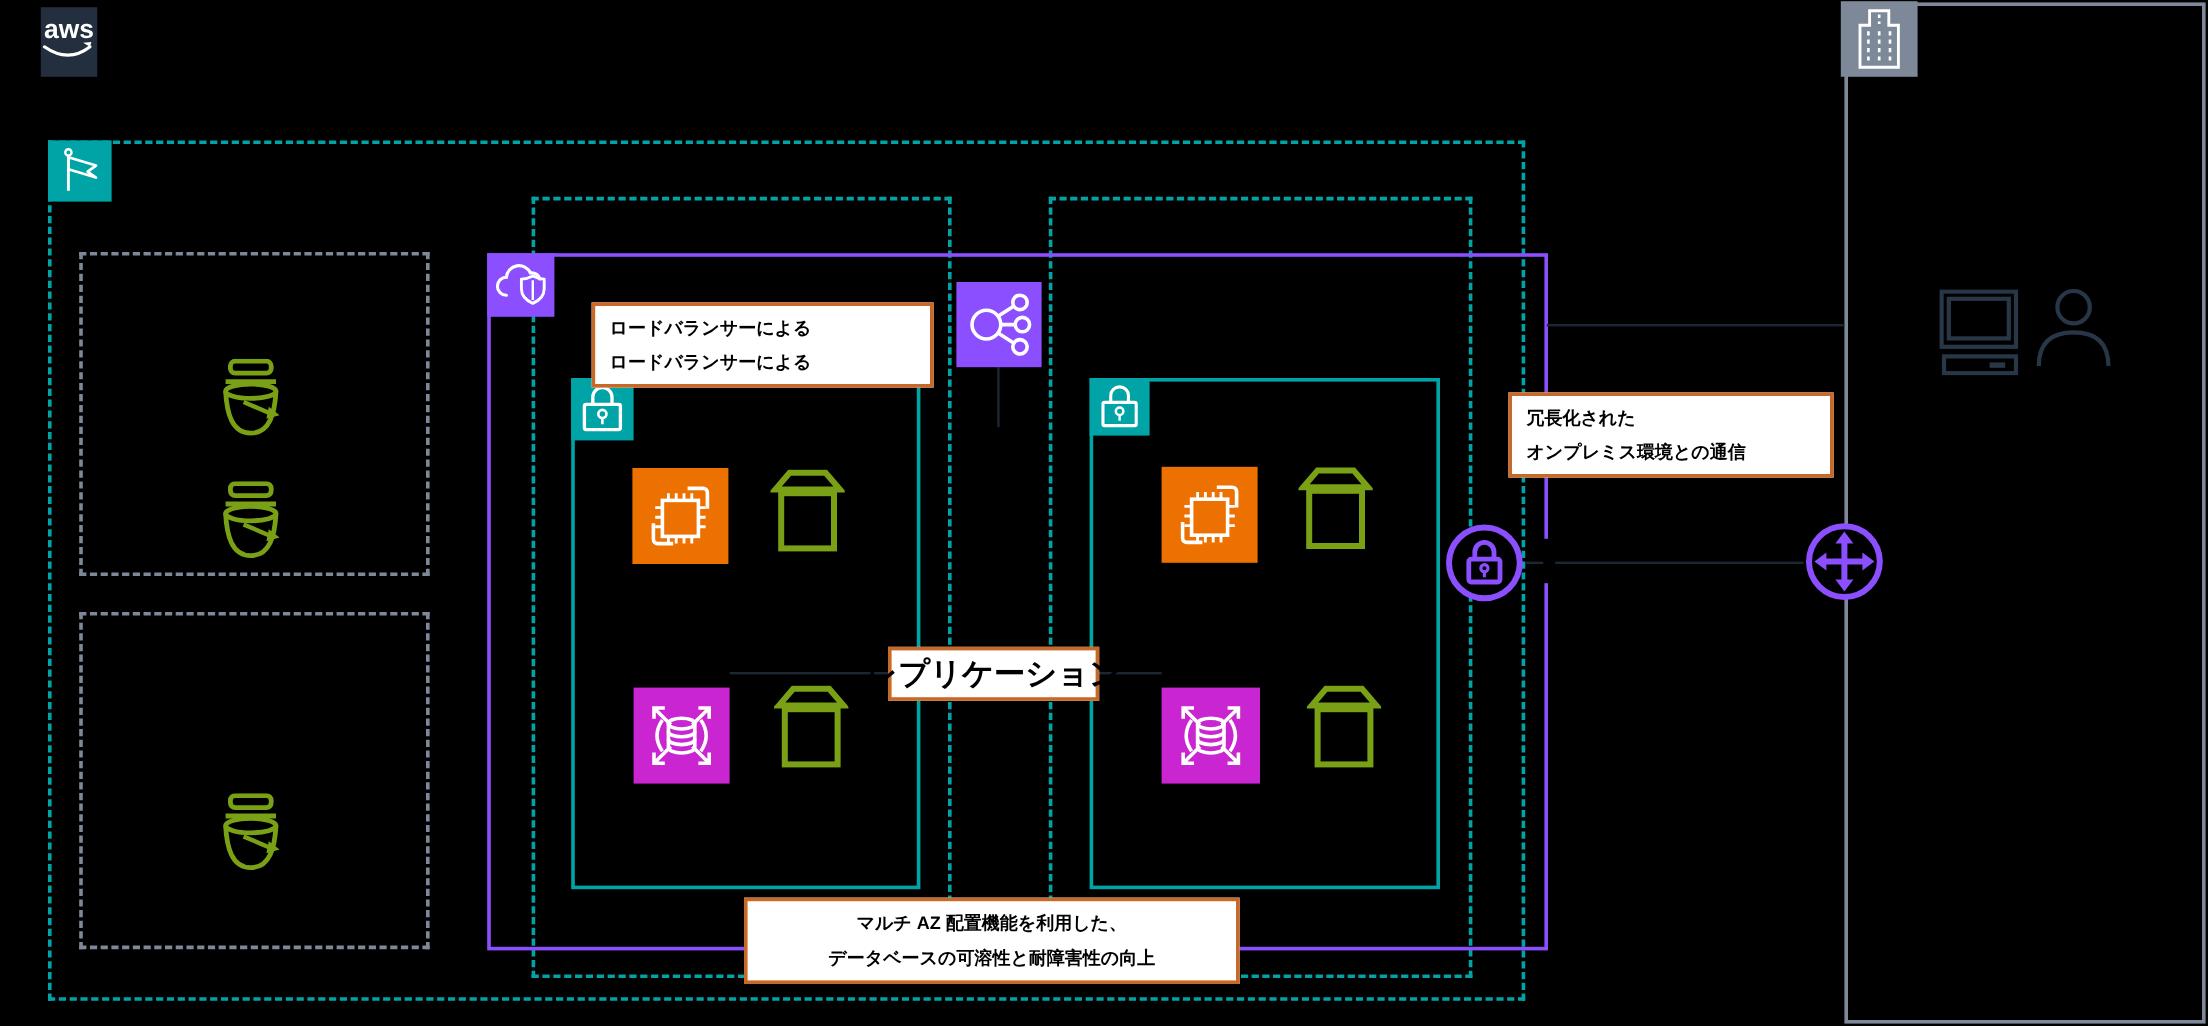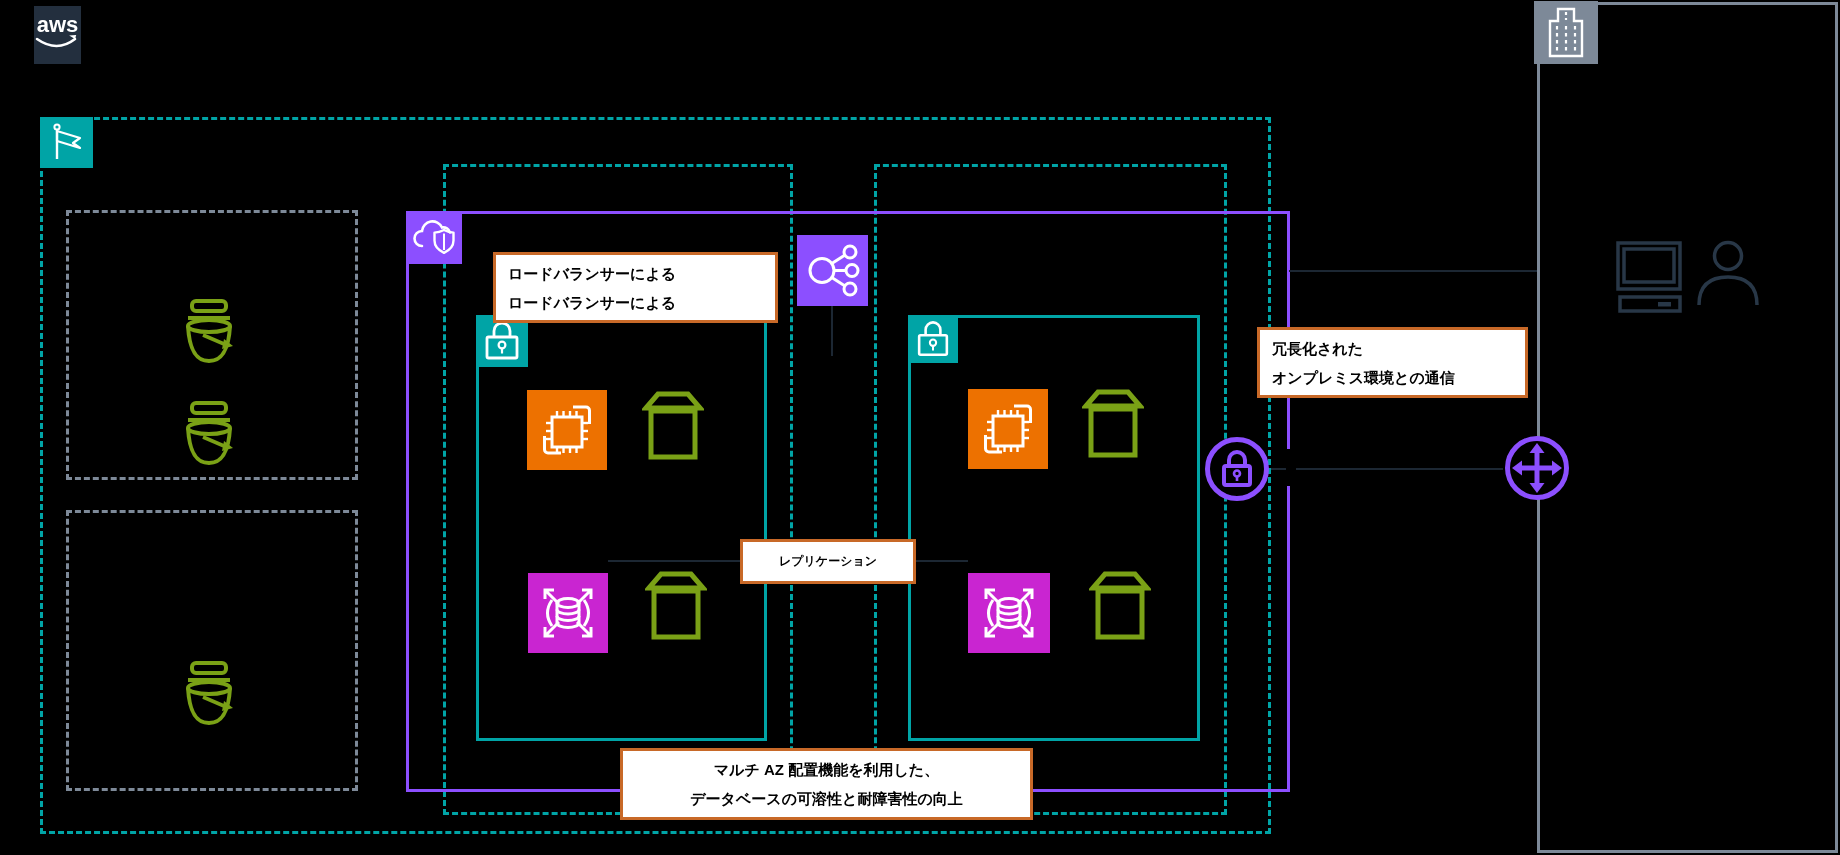--- a/index.html
+++ b/index.html
@@ -299,21 +299,21 @@
       <circle cx="36" cy="17" r="13.5" stroke="#283747" stroke-width="3.5" fill="none"></circle>
       <path d="M7 66 Q7 38 36 38 Q65 38 65 66" stroke="#283747" stroke-width="3.5" fill="none"></path>
     </svg>
   </div>
 
   <div class="abs note" style="left:493px;top:252px;width:285px;height:71px;">
     <span>ロードバランサーによる</span>
     <span>ロードバランサーによる</span>
   </div>
 
-  <div class="abs note center" style="left:740px;top:539px;width:176px;height:45px;font-size:12px;">
+  <div class="abs note center" style="left:740px;top:539px;width:176px;height:45px;font-size:26px;">
     <span>レプリケーション</span>
   </div>
 
   <div class="abs note" style="left:1257px;top:327px;width:271px;height:71px;">
     <span>冗長化された</span>
     <span>オンプレミス環境との通信</span>
   </div>
 
   <div class="abs note center" style="left:620px;top:748px;width:413px;height:72px;">
     <span>マルチ AZ 配置機能を利用した、</span>

